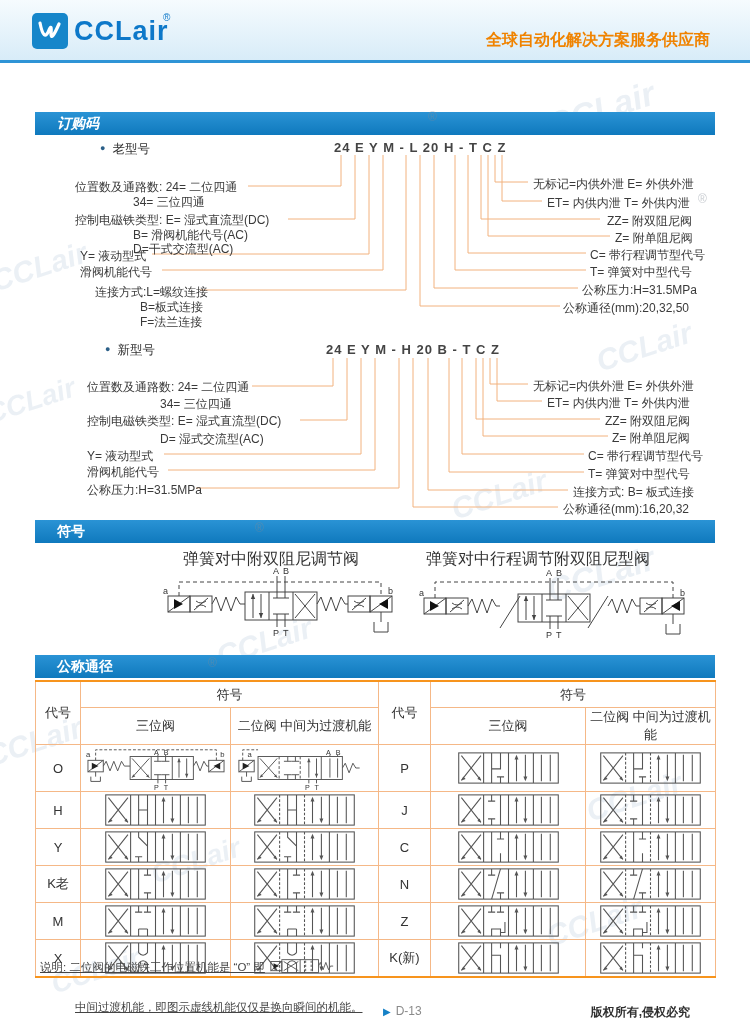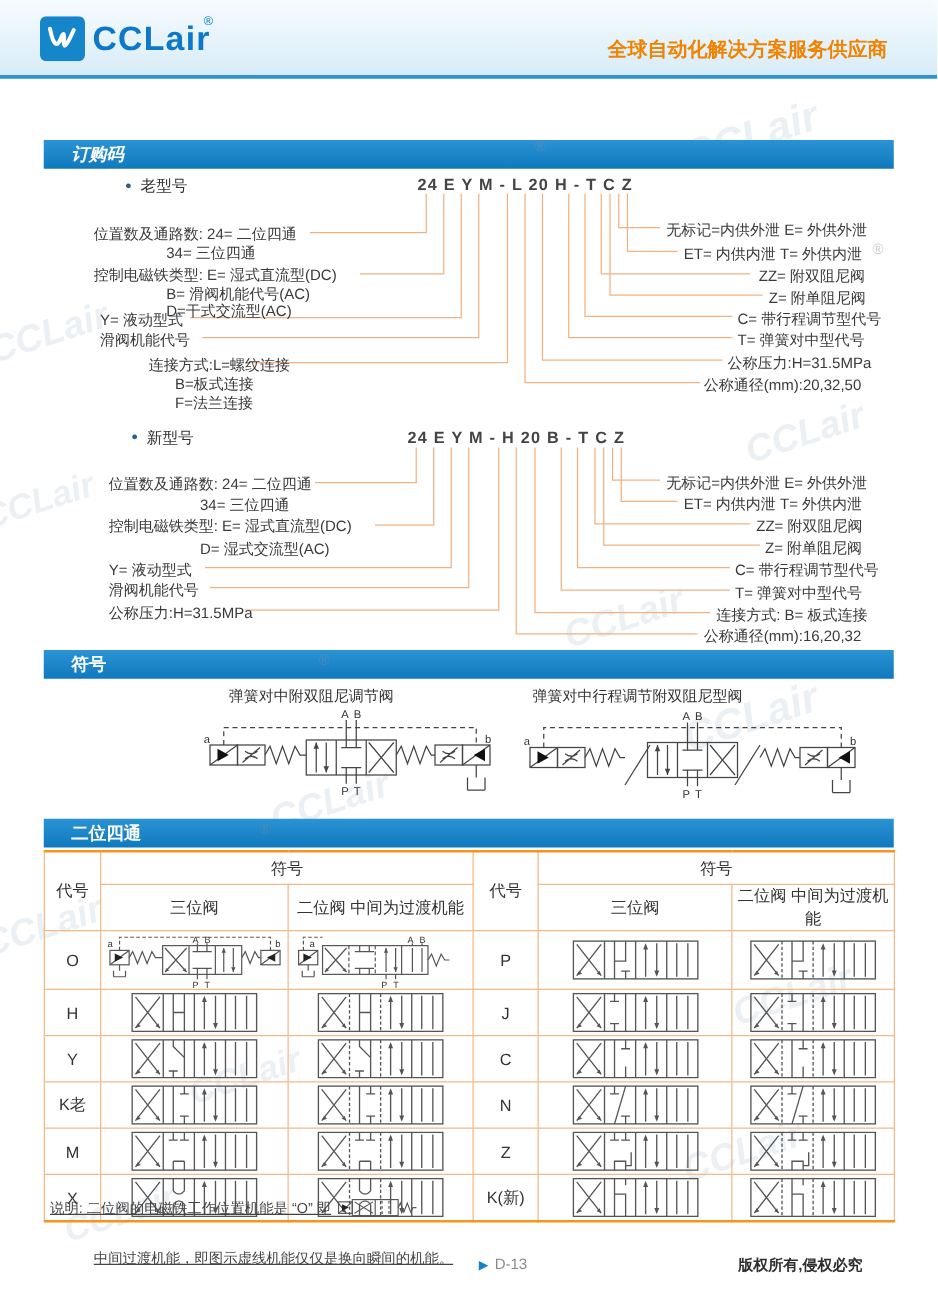--- a/index.html
+++ b/index.html
@@ -16,21 +16,21 @@
   .secbar{position:absolute;left:35px;width:680px;height:23px;background:linear-gradient(#2a93d5,#0f79bd);
           color:#fff;font-size:14px;font-weight:bold;line-height:23px;padding-left:22px;box-sizing:border-box;}
   
   .oblock{position:absolute;left:0;width:750px;}
   .bullet{color:#2b5f88;font-size:9px;vertical-align:2px;margin-right:7px;}
   .mlabel{position:absolute;font-size:12.5px;color:#333;white-space:nowrap;}
   .mcode{position:absolute;font-size:13px;font-weight:600;color:#444;letter-spacing:1px;white-space:nowrap;}
   .lbl{position:absolute;font-size:12px;color:#3a3a3a;white-space:nowrap;z-index:2;line-height:13px;}
   .conn{position:absolute;left:0;top:0;z-index:1;}
   
-  .diag-title{position:absolute;font-size:12px;color:#333;white-space:nowrap;}
+  .diag-title{position:absolute;font-size:16px;color:#333;white-space:nowrap;}
   .diag{position:absolute;}
   
   table.spool{position:absolute;left:35px;top:680px;width:680px;border-collapse:collapse;
               border-top:2px solid #f7941d;border-bottom:2px solid #f7941d;table-layout:fixed;}
   table.spool th,table.spool td{border:1px solid #f5b887;text-align:center;vertical-align:middle;
               font-weight:normal;color:#333;padding:0;}
   table.spool th{font-size:13px;height:25px;}
   table.spool td{height:36px;font-size:13px;}
   table.spool td.code{font-size:13px;}
   
@@ -103,21 +103,21 @@
     </svg>
     <div class="mlabel" style="left:100px;top:6px;"><span class="bullet">●</span><span>老型号</span></div>
     <div class="mcode" style="left:334px;top:5px;">24 E Y M - L 20 H - T C Z</div>
     <div class="lbl" style="left:75px;top:46px;">位置数及通路数: 24= 二位四通</div>
     <div class="lbl" style="left:133px;top:61px;">34= 三位四通</div>
     <div class="lbl" style="left:75px;top:79px;">控制电磁铁类型: E= 湿式直流型(DC)</div>
     <div class="lbl" style="left:133px;top:94px;">B= 滑阀机能代号(AC)</div>
     <div class="lbl" style="left:133px;top:108px;">D=干式交流型(AC)</div>
     <div class="lbl" style="left:80px;top:115px;">Y= 液动型式</div>
     <div class="lbl" style="left:80px;top:131px;">滑阀机能代号</div>
-    <div class="lbl" style="left:95px;top:151px;margin-left:24px;">连接方式:L=螺纹连接</div>
+    <div class="lbl" style="left:95px;top:151px;">连接方式:L=螺纹连接</div>
     <div class="lbl" style="left:140px;top:166px;">B=板式连接</div>
     <div class="lbl" style="left:140px;top:181px;">F=法兰连接</div>
     <div class="lbl" style="left:533px;top:43px;">无标记=内供外泄  E= 外供外泄</div>
     <div class="lbl" style="left:547px;top:62px;">ET= 内供内泄   T= 外供内泄</div>
     <div class="lbl" style="left:607px;top:80px;">ZZ= 附双阻尼阀</div>
     <div class="lbl" style="left:615px;top:97px;">Z= 附单阻尼阀</div>
     <div class="lbl" style="left:590px;top:114px;">C= 带行程调节型代号</div>
     <div class="lbl" style="left:590px;top:131px;">T= 弹簧对中型代号</div>
     <div class="lbl" style="left:582px;top:149px;">公称压力:H=31.5MPa</div>
     <div class="lbl" style="left:563px;top:167px;">公称通径(mm):20,32,50</div>
@@ -226,21 +226,21 @@
   <rect x="240" y="36" width="22" height="16"></rect>
   <path d="M244,50L258,38 M246,41q5,4 10,0 M246,47q5,-4 10,0"></path>
   <rect x="262" y="36" width="22" height="16"></rect>
         <path d="M262,52L284,36"></path>
   <polygon points="280,39 280,49 271,44" fill="#111" stroke="none"></polygon>
   <path d="M273,52V62 M266,62V72 M266,72H280 M280,72V62"></path>
       </svg>
     </div>
 
   <div class="secbar" style="top:655px;">
-    <span>二位四通</span>
+    <span>公称通径</span>
   </div>
   <table class="spool">
     <colgroup>
       <col style="width:45px">
         <col style="width:150px">
         <col style="width:148px">
       <col style="width:52px">
         <col style="width:155px">
         <col style="width:130px">
     </colgroup>

